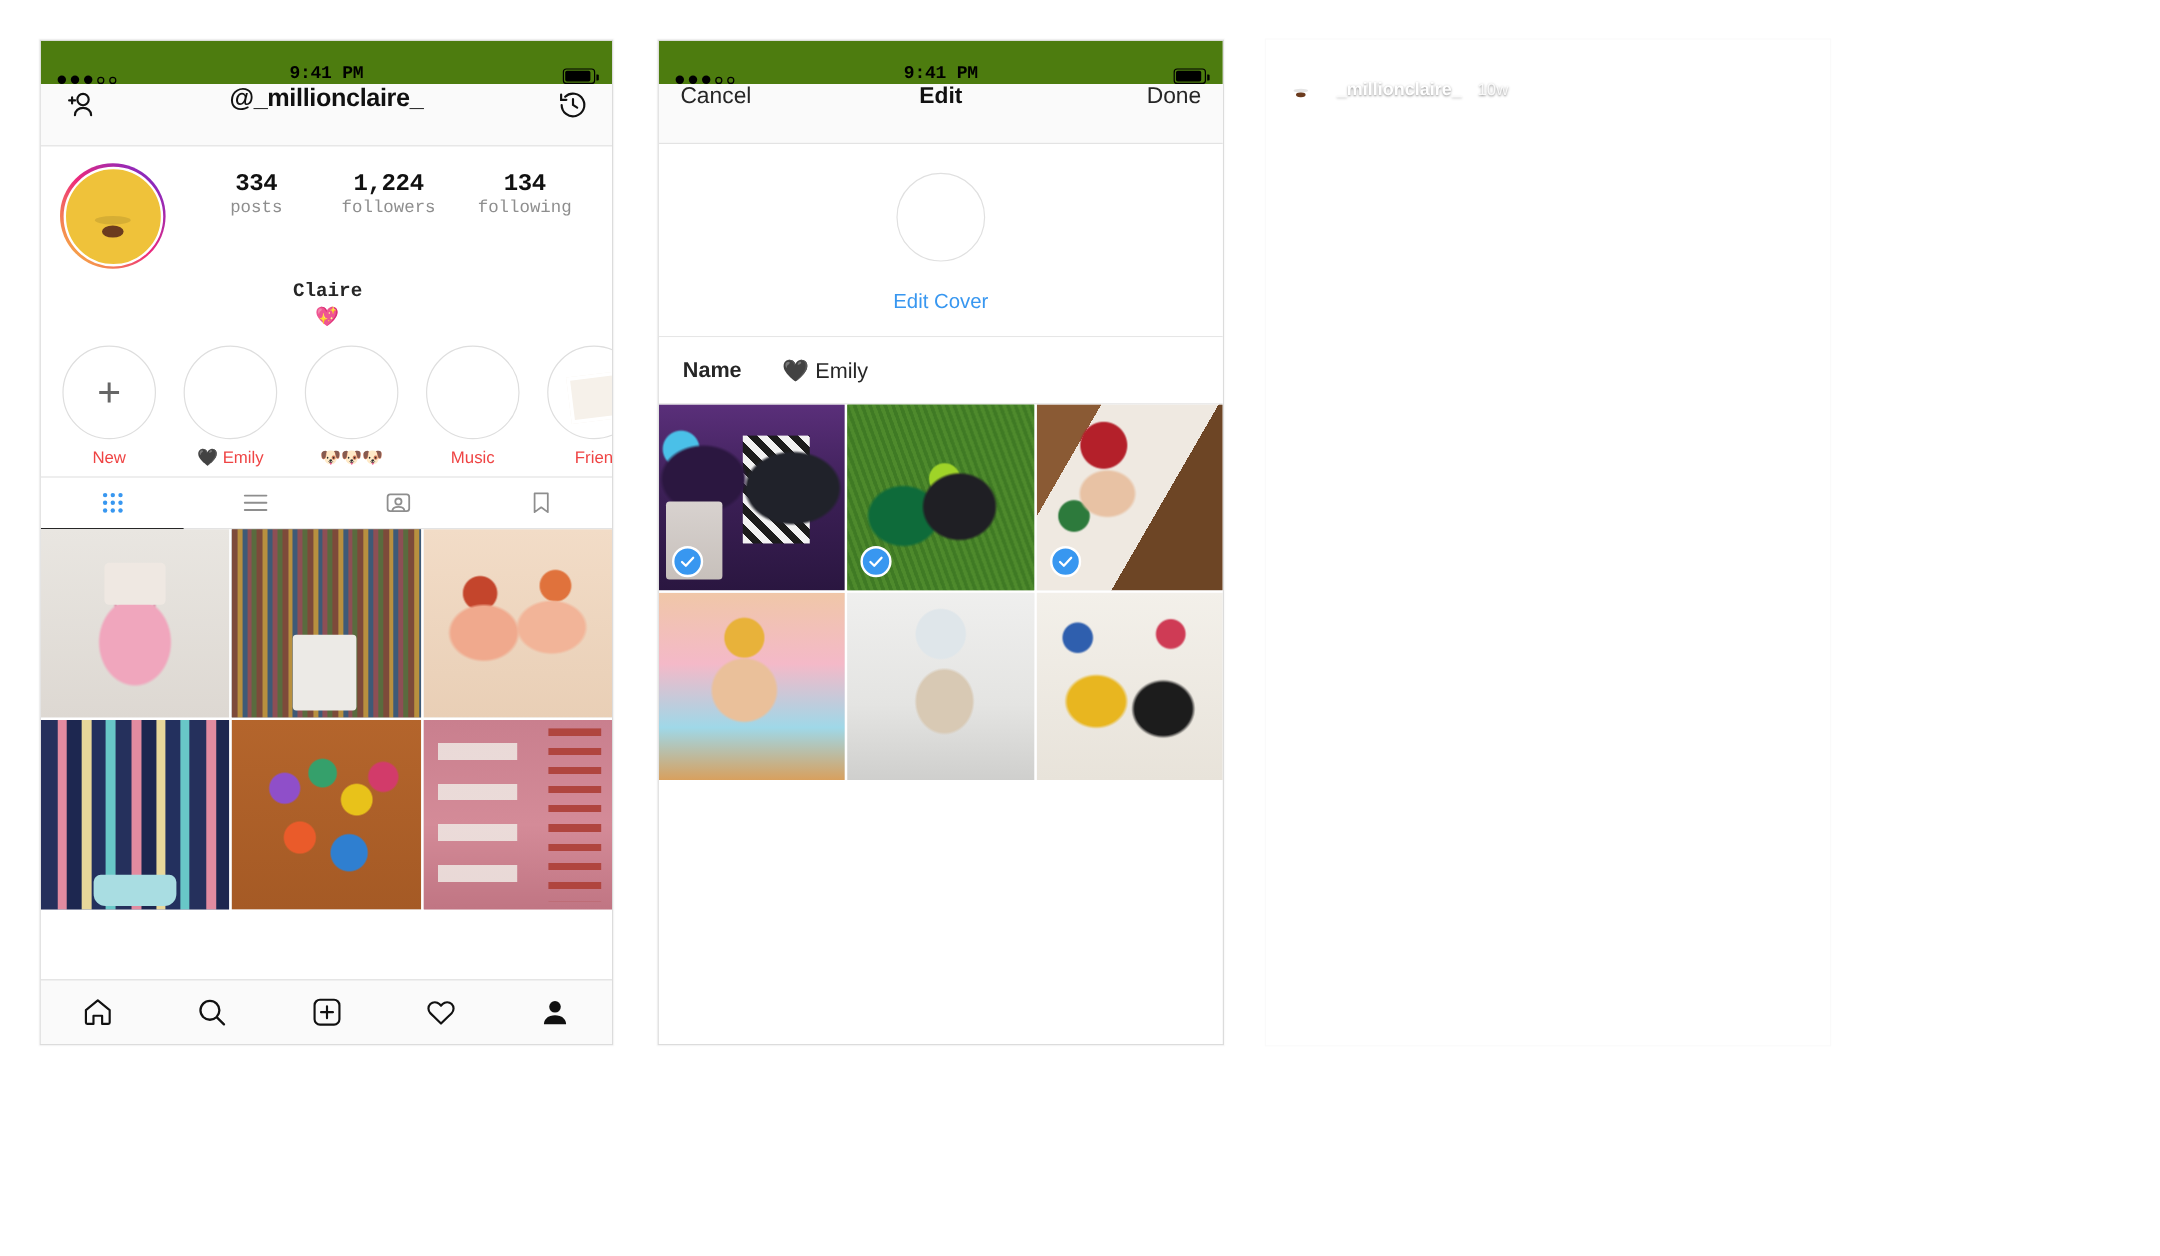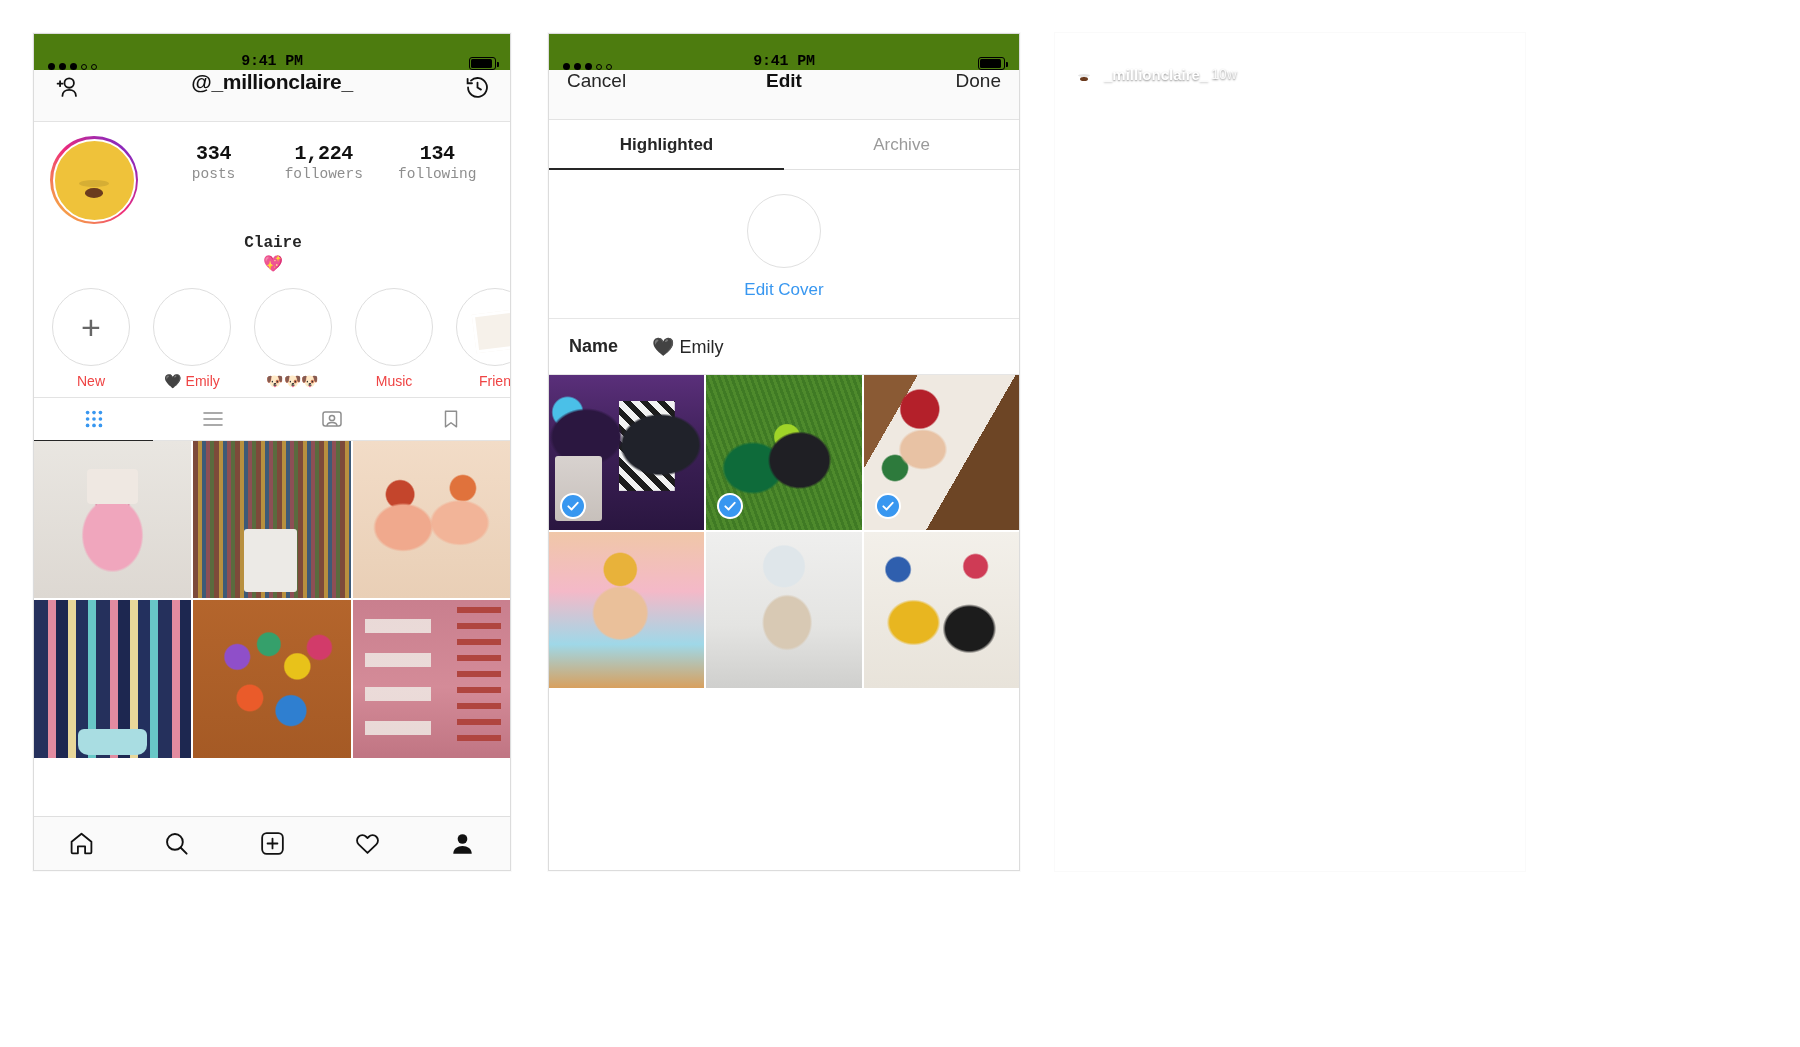--- a/index.html
+++ b/index.html
@@ -73,32 +73,32 @@
   
   .p2nav { height:50px; display:flex; align-items:flex-start; justify-content:space-between; padding:0 18px; background:#fafafa; border-bottom:1px solid #e3e3e3; position:relative;}
   .p2nav .side { font-size:19px; color:#262626; cursor:pointer;}
   .p2nav .title { position:absolute; left:0;right:0;text-align:center; font-size:19px; font-weight:700; color:#111;}
   .segtabs { display:flex; height:50px; background:#fff; border-bottom:1px solid #e0e0e0;}
   .segtabs .s { flex:1; display:flex; align-items:center; justify-content:center; font-size:17px; cursor:pointer; position:relative; color:#9a9a9a;}
   .segtabs .s.active { color:#262626; font-weight:700;}
   .segtabs .s.active::after { content:""; position:absolute; left:0;right:0;bottom:-1px;height:2px;background:#262626;}
   .coverbox { padding:24px 0 18px; text-align:center; background:#fff; border-bottom:1px solid #e6e6e6;}
   .coverbox .cc { width:74px;height:74px;border-radius:50%;border:1px solid #e0e0e0;overflow:hidden;margin:0 auto; position:relative;}
-  .coverbox .lnk { margin-top:12px; font-size:17px; color:#3897f0; cursor:pointer;}
+  .coverbox .lnk { margin-top:24px; font-size:17px; color:#3897f0; cursor:pointer;}
   .namerow { height:56px; display:flex; align-items:center; padding:0 20px; background:#fff; border-bottom:1px solid #e6e6e6; gap:34px;}
   .namerow .k { font-size:18px; font-weight:700; color:#262626; }
   .namerow .v { font-size:18px; color:#262626; }
   .check { position:absolute; left:11px; bottom:11px; width:26px; height:26px; border-radius:50%; background:#3897f0; border:2px solid #fff; display:flex; align-items:center; justify-content:center;}
   .check svg { width:14px; height:14px;}
 
   
   .story { position:absolute; inset:0; }
   .progress { position:absolute; top:10px; left:12px; right:12px; height:3px; background:rgba(255,255,255,.42); border-radius:2px;}
   .progress i { display:block; height:100%; width:94%; background:#fff; border-radius:2px;}
-  .storyhead { position:absolute; top:24px; left:12px; right:0; display:flex; align-items:center; gap:3px; z-index:5;}
+  .storyhead { position:absolute; top:24px; left:12px; right:0; display:flex; align-items:center; gap:13px; z-index:5;}
   .storyhead .ava { width:34px;height:34px;border-radius:50%;overflow:hidden;border:1px solid rgba(255,255,255,.6); position:relative; flex:0 0 auto;}
   .storyhead .uname { font-size:15px; font-weight:700; color:#fff; text-shadow:0 1px 2px rgba(0,0,0,.45);}
   .storyhead .ago { font-size:14px; color:rgba(255,255,255,.88); text-shadow:0 1px 2px rgba(0,0,0,.45);}
   .storyhead .x { margin-left:auto; width:26px;height:26px; position:relative; cursor:pointer;}
   .storyhead .x::before,.storyhead .x::after{content:"";position:absolute;left:1px;top:12px;width:24px;height:2.4px;background:#fff;border-radius:2px;}
   .storyhead .x::before{transform:rotate(45deg);} .storyhead .x::after{transform:rotate(-45deg);}
   .dots3 { position:absolute; right:18px; bottom:26px; display:flex; gap:6px; cursor:pointer; z-index:5;}
   .dots3 i { width:6px;height:6px;border-radius:50%;background:#fff; display:block;}
 
   
@@ -421,24 +421,20 @@
           <i></i>
         </div>
     </div>
 
     <div class="p2nav">
       <div class="side">Cancel</div>
       <div class="title">Edit</div>
       <div class="side">Done</div>
     </div>
 
-    <div class="segtabs">
-      <div class="s active">Highlighted</div>
-      <div class="s">Archive</div>
-    </div>
 
     <div class="coverbox">
       <div class="cc">
           <div class="art a-emily"></div>
         </div>
       <div class="lnk">Edit Cover</div>
     </div>
 
     <div class="namerow">
       <div class="k">Name</div>

